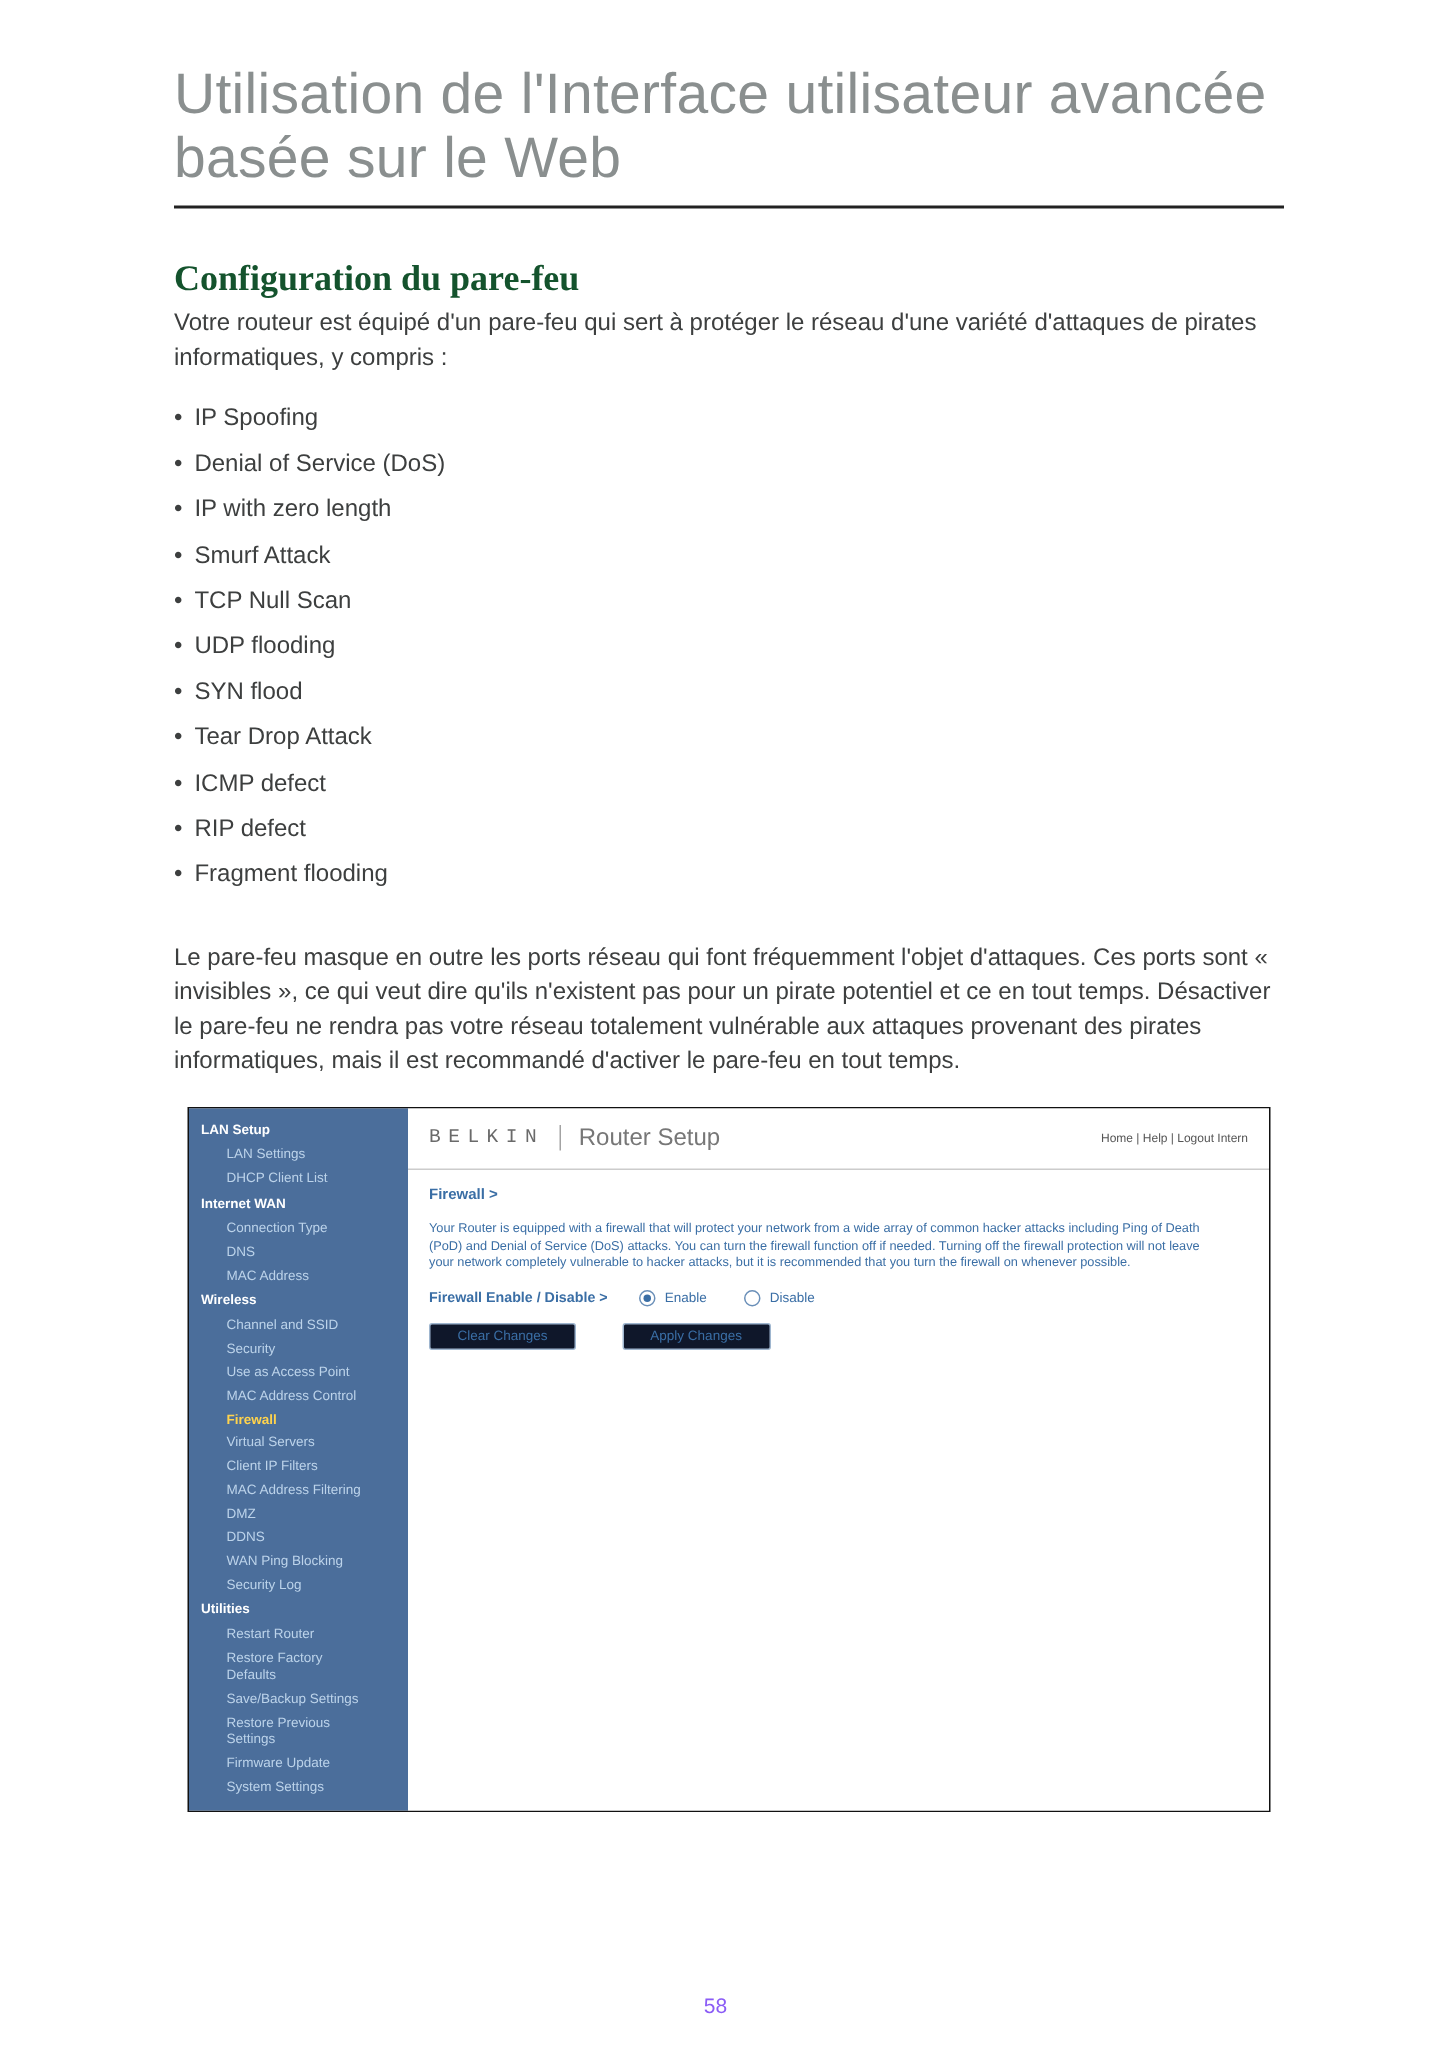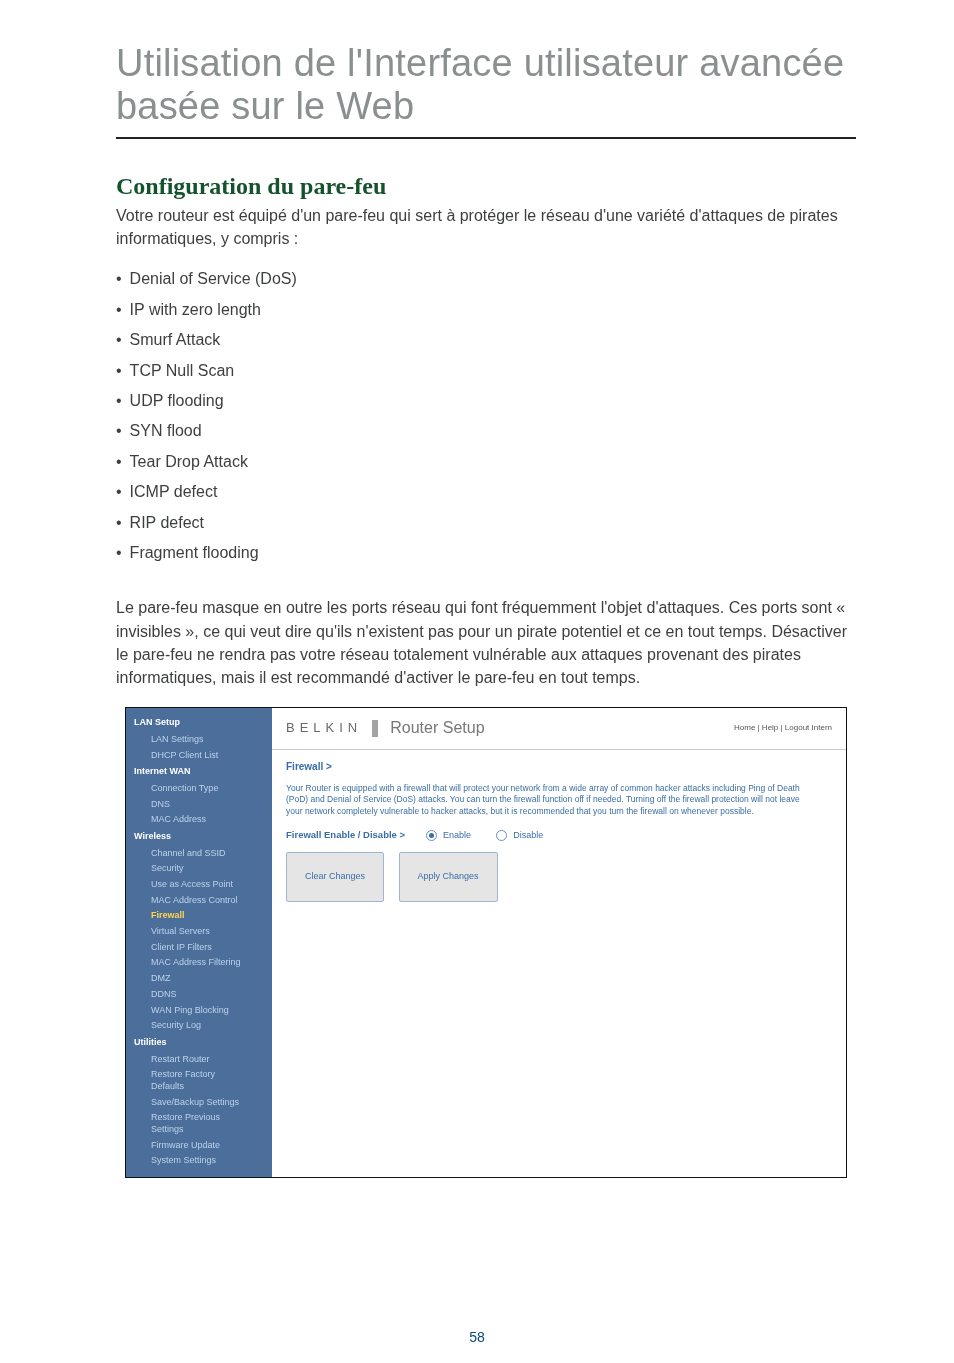--- a/index.html
+++ b/index.html
@@ -14,50 +14,51 @@
   ul.bullets li.indent{padding-left:6px}
   ul.bullets li.indent .dot{margin-right:24px}
   
   .shot{width:720px;margin:18px auto 0 auto;border:1px solid #111;background:#fff;display:flex;font-size:9px;line-height:1.3;position:relative}
   .sidebar{width:146px;background:#4b6e9b;color:#cfe0f2;padding:6px 0 8px 0}
   .grp{font-weight:700;color:#fff;padding:3px 8px}
   .itm{color:#bcd3ea;padding:2px 25px}
   .itm.active{color:#ffd34d;font-weight:700}
   .main{flex:1;background:#fff;color:#333;position:relative}
   .mhdr{padding:10px 14px 10px 14px;border-bottom:1px solid #ccc;display:flex;align-items:center;justify-content:space-between}
-  .brand{font-family:Liberation Sans, sans-serif;letter-spacing:5px;color:#6a6a6a;font-size:13px;padding-right:10px;border-right:6px solid #a3a3a3}
+  .brand{font-family:Liberation Mono, monospace;letter-spacing:5px;color:#6a6a6a;font-size:13px;padding-right:10px;border-right:1px solid #a3a3a3}
   .mtitle{color:#777;font-size:16px;flex:1;padding-left:12px}
   .toplinks{color:#555;font-size:8px}
   .mcontent{padding:10px 14px}
   .crumb{color:#3a6ea5;font-weight:700;margin-bottom:10px;font-size:10px}
   .desc{color:#3a6ea5;font-size:8.5px;line-height:1.35;max-width:520px;margin-bottom:12px}
   .rowlbl{color:#3a6ea5;font-weight:700;display:inline-block;margin-right:18px;font-size:9.5px}
   .radio-row{margin-bottom:10px}
   .rdot{display:inline-block;width:9px;height:9px;border:1px solid #6a8fb8;border-radius:50%;vertical-align:middle;margin-right:4px;position:relative}
   .rdot.on::after{content:"";position:absolute;left:2px;top:2px;width:5px;height:5px;background:#3a6ea5;border-radius:50%}
   .rlab{color:#3a6ea5;font-size:9px;margin-right:22px;vertical-align:middle}
-  .btn{display:inline-block;border:1px solid #9fb6cf;background:#e5e5e5;color:#3a6ea5;font-size:9px;padding:18px 18px;margin-right:12px;border-radius:2px}
-  .pagenum{position:absolute;left:0;right:0;bottom:18px;text-align:center;color:#0c4a6e;font-size:14px}
+  .btn{display:inline-block;border:1px solid #9fb6cf;background:#0f172a;color:#3a6ea5;font-size:9px;padding:2px 18px;margin-right:28px;border-radius:2px}
+  .pagenum{position:absolute;left:0;right:0;bottom:18px;text-align:center;color:#8b5cf6;font-size:14px}
 </style>
 </head>
 <body>
 
 <div class="page">
 
   <h1 class="title">
     <span>Utilisation de l'Interface utilisateur avancée</span><br>
     <span>basée sur le Web</span>
   </h1>
   <hr class="rule">
 
   <h2 class="section">Configuration du pare-feu</h2>
 
   <p class="lead">Votre routeur est équipé d'un pare-feu qui sert à protéger le réseau d'une variété d'attaques de pirates informatiques, y compris :</p>
 
   <ul class="bullets">
+    <li><span class="dot">•</span><span>IP Spoofing</span></li>
     <li><span class="dot">•</span><span>Denial of Service (DoS)</span></li>
     <li><span class="dot">•</span><span>IP with zero length</span></li>
     <li><span class="dot">•</span><span>Smurf Attack</span></li>
     <li><span class="dot">•</span><span>TCP Null Scan</span></li>
     <li><span class="dot">•</span><span>UDP flooding</span></li>
     <li><span class="dot">•</span><span>SYN flood</span></li>
     <li><span class="dot">•</span><span>Tear Drop Attack</span></li>
     <li><span class="dot">•</span><span>ICMP defect</span></li>
     <li><span class="dot">•</span><span>RIP defect</span></li>
     <li><span class="dot">•</span><span>Fragment flooding</span></li>

